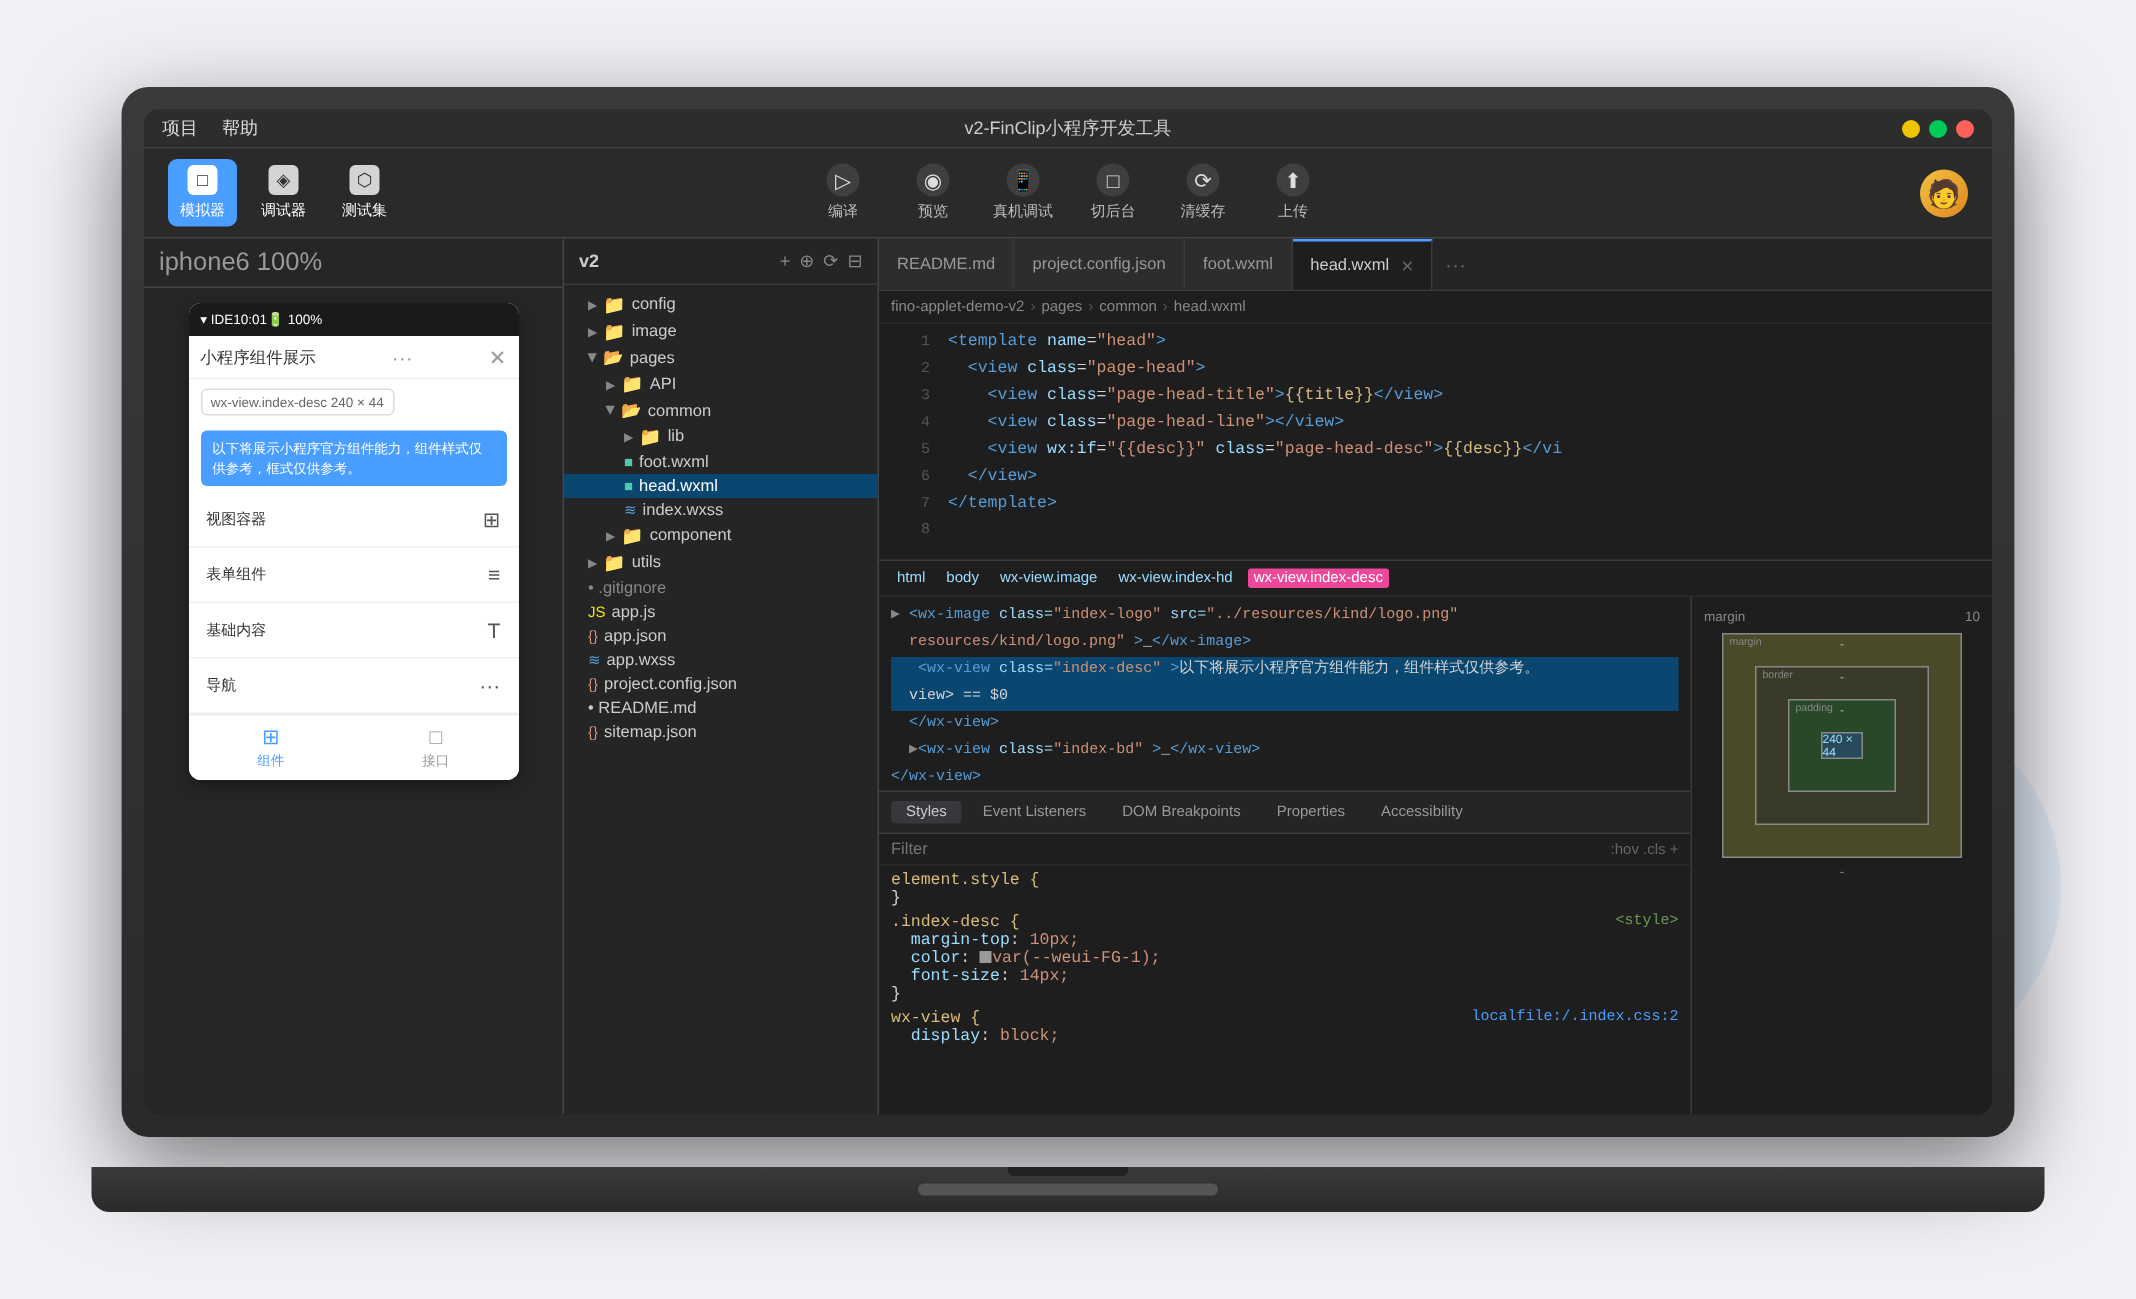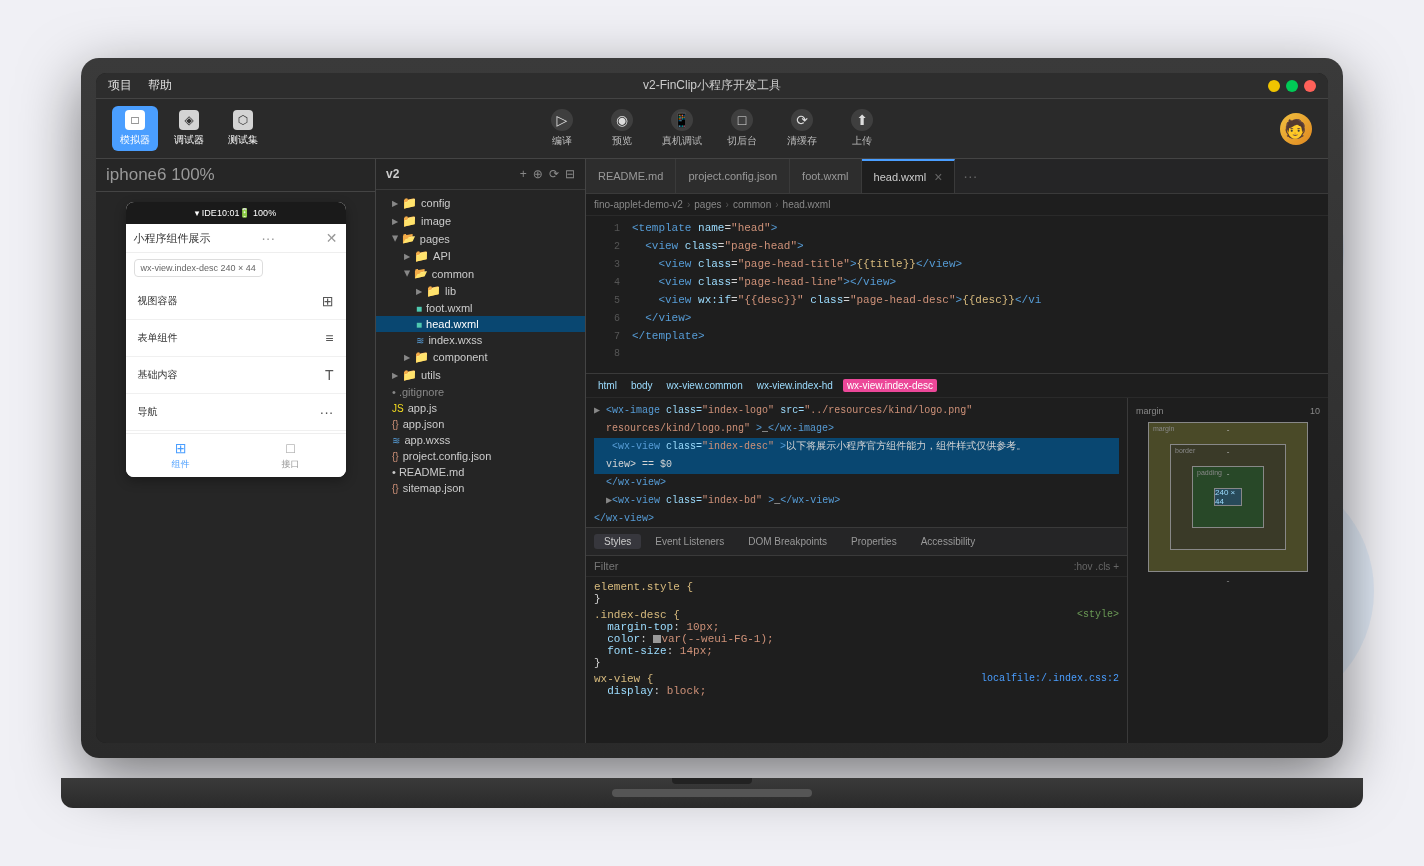--- a/index.html
+++ b/index.html
@@ -243,21 +243,21 @@
       box-shadow: 0 4px 12px rgba(0,0,0,0.3);
       font-size: 11px;
       color: #333;
     }
     .phone-status-bar {
       background: #1a1a1a;
       color: white;
       height: 22px;
       display: flex;
       align-items: center;
-      justify-content: center;
+      justify-content: flex-start;
       padding: 0 8px;
       font-size: 9px;
     }
     .phone-title-bar {
       background: white;
       border-bottom: 1px solid #eee;
       padding: 6px 8px;
       display: flex;
       align-items: center;
       justify-content: space-between;
@@ -720,20 +720,21 @@
                   <span>10:01</span>
                   <span>🔋 100%</span>
                 </div>
                 <div class="phone-title-bar">
                   <span>小程序组件展示</span>
                   <span style="font-size:14px;color:#999;">···</span>
                   <span style="font-size:14px;color:#999;">✕</span>
                 </div>
                 <div class="phone-content">
                   <div class="phone-tooltip">wx-view.index-desc  240 × 44</div>
+                  <div class="phone-desc-block">以下将展示小程序官方组件能力，组件样式仅供参考，框式仅供参考。</div>
                   <div class="phone-nav">
                     <div class="phone-nav-item">
                       <span>视图容器</span>
                       <span class="icon-placeholder">⊞</span>
                     </div>
                     <div class="phone-nav-item">
                       <span>表单组件</span>
                       <span class="icon-placeholder">≡</span>
                     </div>
                     <div class="phone-nav-item">
@@ -933,21 +934,21 @@
                 <span class="line-num">8</span>
                 <span class="code-content"></span>
               </div>
             </div>
 
             <div class="devtools-panel">
 
               <div class="html-breadcrumb">
                 <span class="html-bc-item">html</span>
                 <span class="html-bc-item">body</span>
-                <span class="html-bc-item">wx-view.common</span>
+                <span class="html-bc-item">wx-view.image</span>
                 <span class="html-bc-item">wx-view.index-hd</span>
                 <span class="html-bc-item active">wx-view.index-desc</span>
               </div>
 
               <div class="devtools-body">
 
                 <div class="devtools-left">
 
                   <div class="devtools-html-area" style="max-height:130px;overflow:hidden;border-bottom:1px solid #3a3a3a;">
                     <div class="html-tree">

